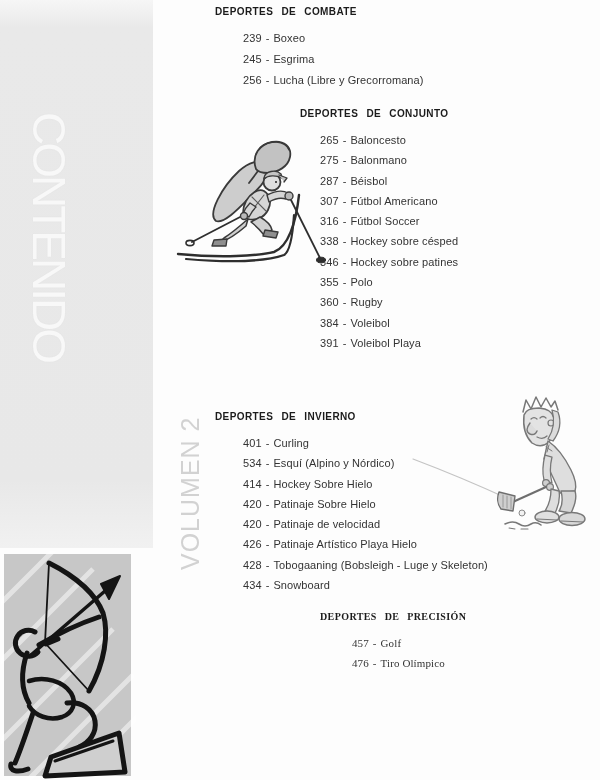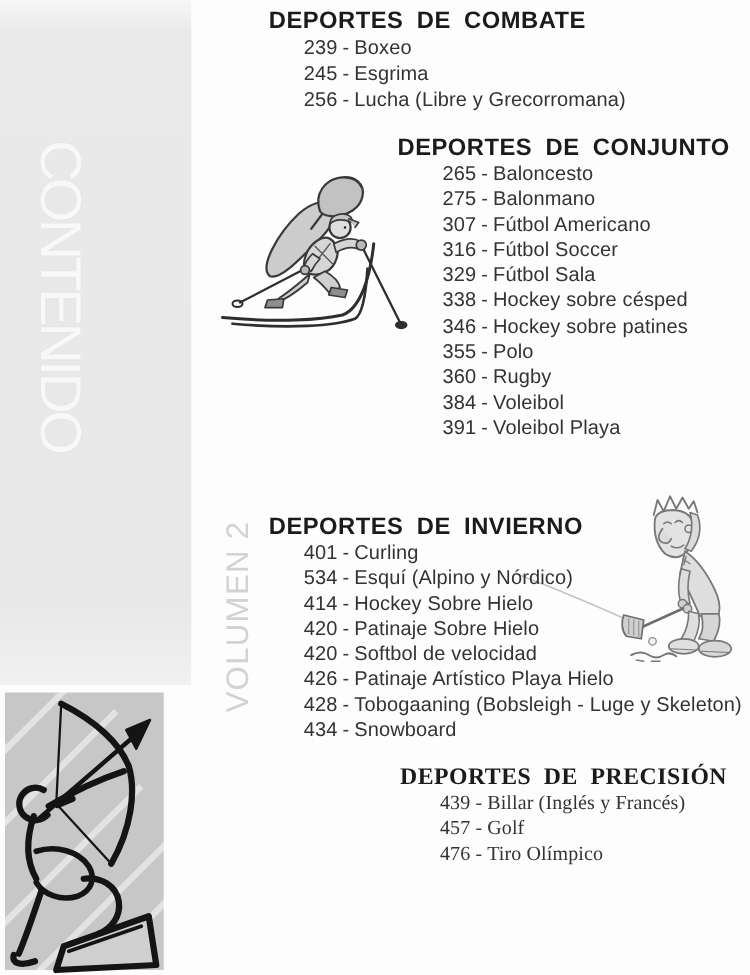--- a/index.html
+++ b/index.html
@@ -25,28 +25,28 @@
   .volumen{
     position:absolute;left:176px;top:404px;height:166px;width:28px;
     writing-mode:vertical-rl;transform:rotate(180deg);
     font-size:25px;letter-spacing:1px;color:#d2d2d2;
     user-select:none;white-space:nowrap;
   }
   
   .s{position:absolute;white-space:nowrap;}
   .s h2{
     margin:0;height:16px;
-    font-size:19px;font-weight:bold;color:#1b1b1b;
+    font-size:10px;font-weight:bold;color:#1b1b1b;
     letter-spacing:.4px;word-spacing:5px;
   }
   .s ul{list-style:none;margin:6px 0 0 0;padding:0;}
-  .s li{font-size:16px;color:#333333;line-height:20.3px;letter-spacing:.1px;}
+  .s li{font-size:11px;color:#333333;line-height:20.3px;letter-spacing:.1px;}
   .s .sep{margin:0 4px;color:#3a3a3a;}
   .s0{left:215px;top:6px;}   .s0 ul{margin-left:28px;} .s0 li{line-height:21px;}
-  .s1{left:318px;top:108px;} .s1 ul{margin-left:36px;}
+  .s1{left:300px;top:108px;} .s1 ul{margin-left:20px;}
   .s2{left:215px;top:411px;} .s2 ul{margin-left:28px;}
   .s3{left:320px;top:611px;font-family:Liberation Serif, serif;} .s3 ul{margin-left:32px;}
   .illo{position:absolute;}
 </style>
 </head>
 <body>
 
 <div class="page">
 
   <div class="band"></div>
@@ -163,47 +163,46 @@
           <li><span>239</span><span class="sep">-</span><span>Boxeo</span></li>
           <li><span>245</span><span class="sep">-</span><span>Esgrima</span></li>
           <li><span>256</span><span class="sep">-</span><span>Lucha (Libre y Grecorromana)</span></li>
         </ul>
       </div>
       <div class="s s1">
         <h2>DEPORTES DE CONJUNTO</h2>
         <ul>
           <li><span>265</span><span class="sep">-</span><span>Baloncesto</span></li>
           <li><span>275</span><span class="sep">-</span><span>Balonmano</span></li>
+          <li><span>287</span><span class="sep">-</span><span>Béisbol</span></li>
           <li><span>307</span><span class="sep">-</span><span>Fútbol Americano</span></li>
           <li><span>316</span><span class="sep">-</span><span>Fútbol Soccer</span></li>
-          <li><span>329</span><span class="sep">-</span><span>Fútbol Sala</span></li>
           <li><span>338</span><span class="sep">-</span><span>Hockey sobre césped</span></li>
           <li><span>346</span><span class="sep">-</span><span>Hockey sobre patines</span></li>
           <li><span>355</span><span class="sep">-</span><span>Polo</span></li>
           <li><span>360</span><span class="sep">-</span><span>Rugby</span></li>
           <li><span>384</span><span class="sep">-</span><span>Voleibol</span></li>
           <li><span>391</span><span class="sep">-</span><span>Voleibol Playa</span></li>
         </ul>
       </div>
       <div class="s s2">
         <h2>DEPORTES DE INVIERNO</h2>
         <ul>
           <li><span>401</span><span class="sep">-</span><span>Curling</span></li>
           <li><span>534</span><span class="sep">-</span><span>Esquí (Alpino y Nórdico)</span></li>
           <li><span>414</span><span class="sep">-</span><span>Hockey Sobre Hielo</span></li>
           <li><span>420</span><span class="sep">-</span><span>Patinaje Sobre Hielo</span></li>
-          <li><span>420</span><span class="sep">-</span><span>Softbol de velocidad</span></li>
+          <li><span>420</span><span class="sep">-</span><span>Patinaje de velocidad</span></li>
           <li><span>426</span><span class="sep">-</span><span>Patinaje Artístico Playa Hielo</span></li>
           <li><span>428</span><span class="sep">-</span><span>Tobogaaning (Bobsleigh - Luge y Skeleton)</span></li>
           <li><span>434</span><span class="sep">-</span><span>Snowboard</span></li>
         </ul>
       </div>
       <div class="s s3">
         <h2>DEPORTES DE PRECISIÓN</h2>
         <ul>
-          <li><span>439</span><span class="sep">-</span><span>Billar (Inglés y Francés)</span></li>
           <li><span>457</span><span class="sep">-</span><span>Golf</span></li>
           <li><span>476</span><span class="sep">-</span><span>Tiro Olímpico</span></li>
         </ul>
       </div>
     </div>
 
 </div>
 
 </body></html>

